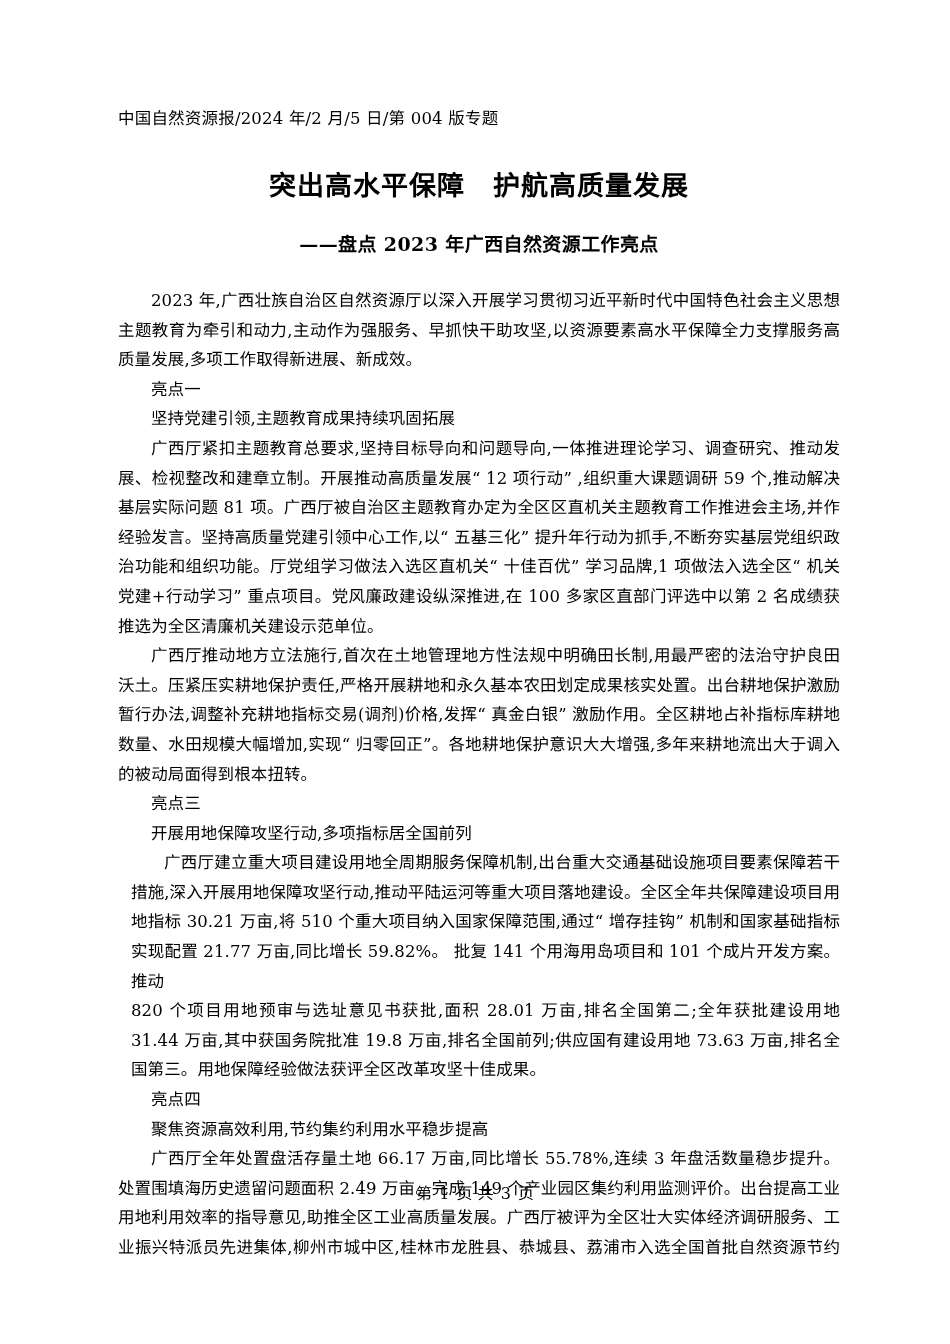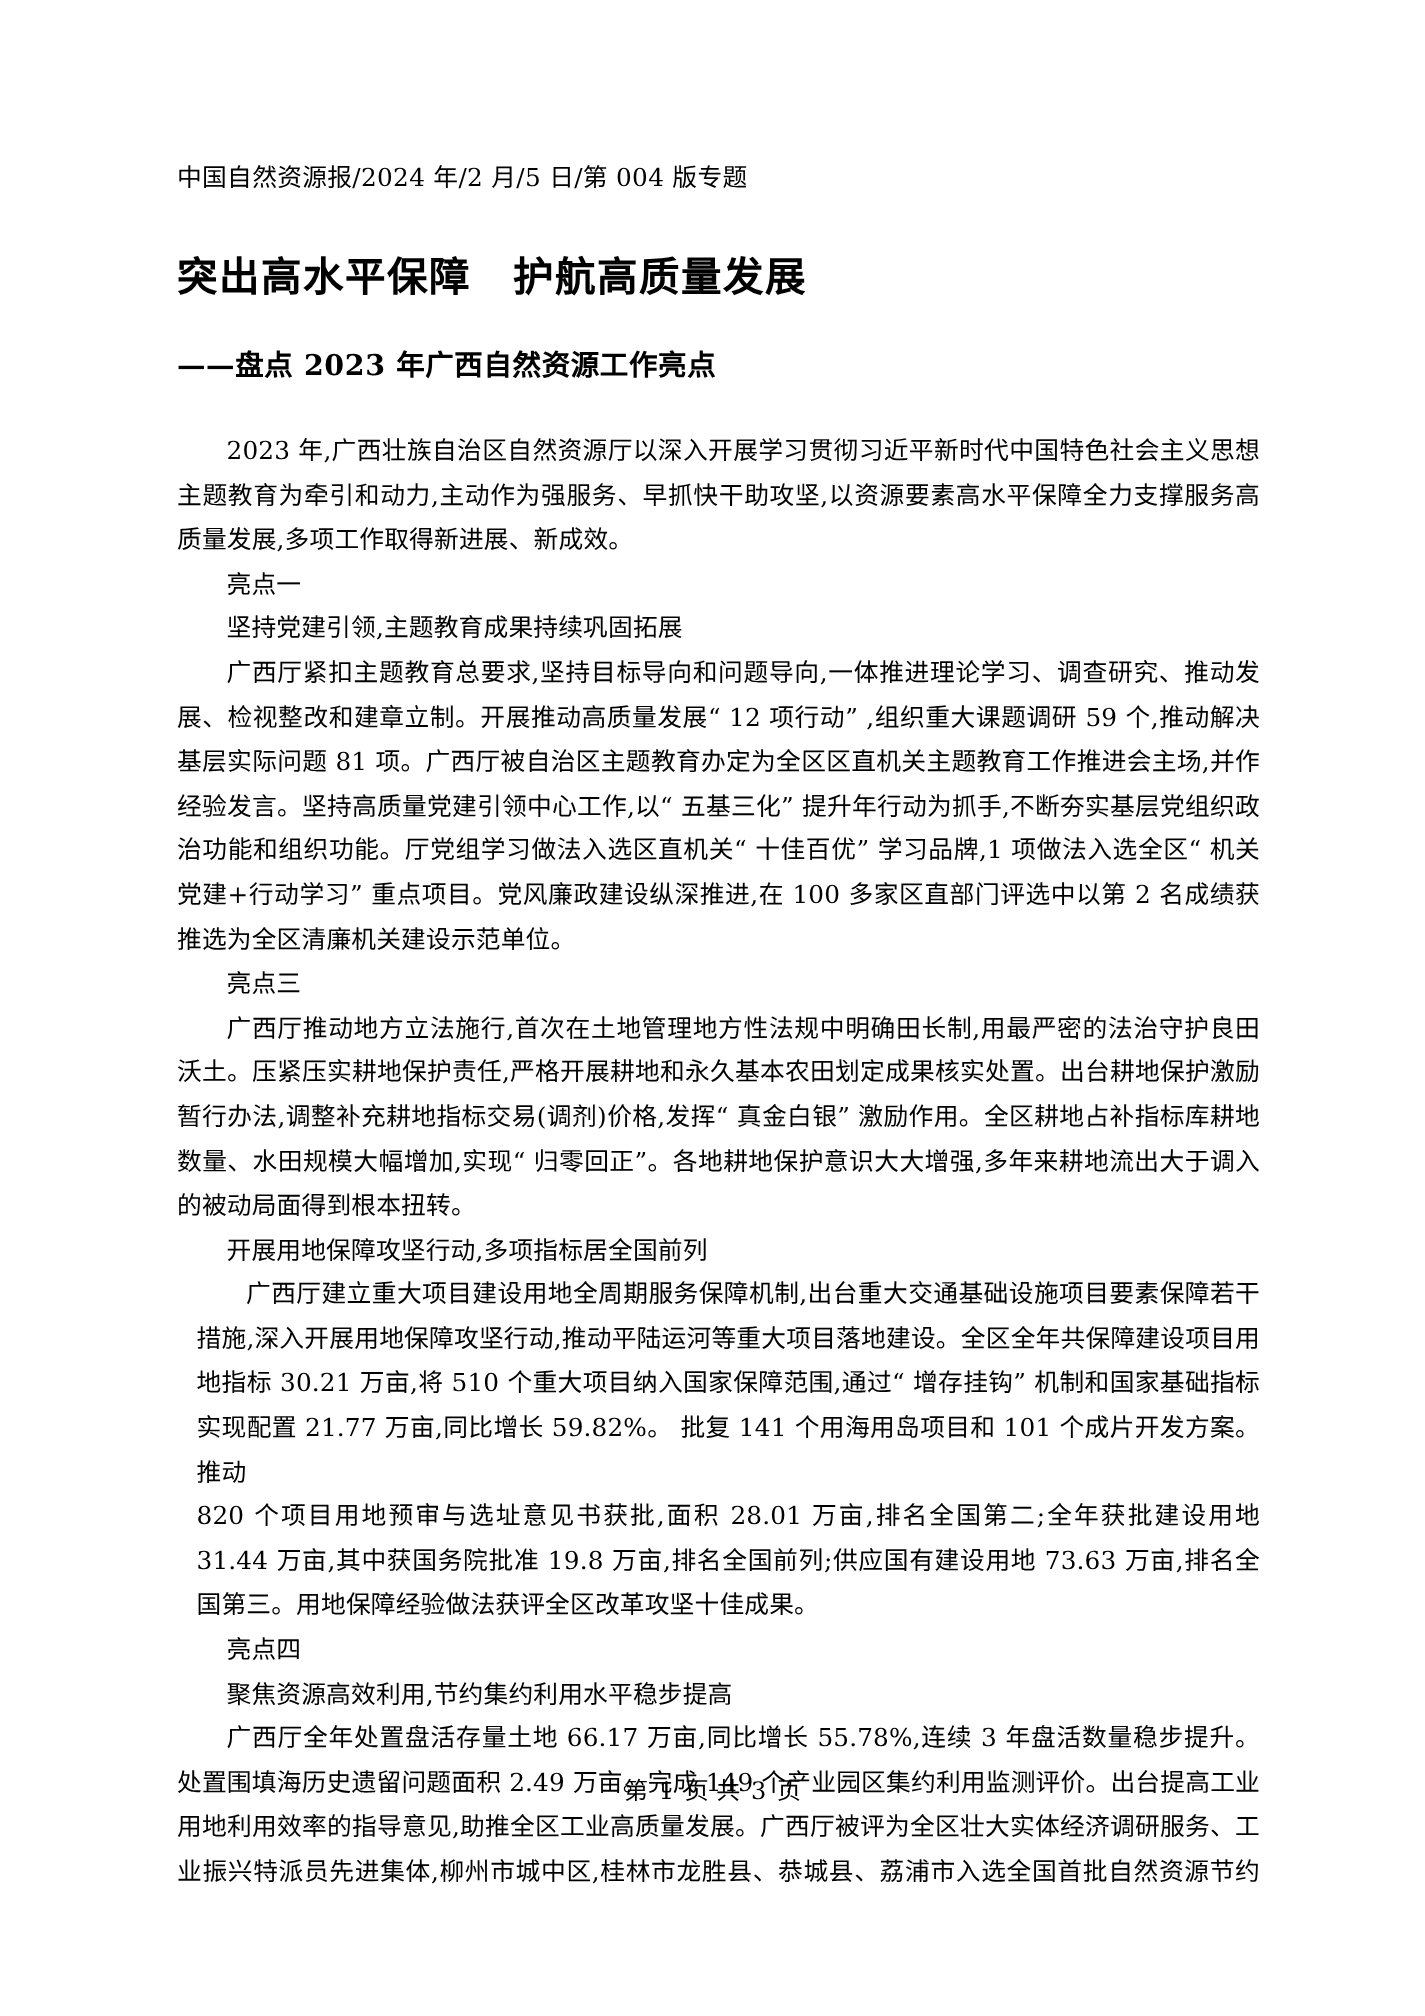--- a/index.html
+++ b/index.html
@@ -34,28 +34,30 @@
     font-size: 16.5px;
     line-height: 30px;
     text-align: left;
     letter-spacing: 0.2px;
   }
 
   .doc-title {
     margin-top: 32px;
     font-size: 27px;
     font-weight: bold;
+    text-align: center;
     line-height: 40px;
     letter-spacing: 1px;
   }
 
   .doc-subtitle {
     margin-top: 22px;
     font-size: 19px;
     font-weight: bold;
+    text-align: center;
     line-height: 32px;
     letter-spacing: 0.4px;
   }
 
   .body-text {
     margin-top: 26px;
     font-size: 16.5px;
     line-height: 29.6px;
     text-align: justify;
     text-justify: inter-ideograph;
@@ -99,22 +101,22 @@
 
     <h1 class="doc-title">突出高水平保障　护航高质量发展</h1>
 
     <h2 class="doc-subtitle">——盘点 2023 年广西自然资源工作亮点</h2>
 
     <div class="body-text" id="body-text">
         <p class="para">2023  年,广西壮族自治区自然资源厅以深入开展学习贯彻习近平新时代中国特色社会主义思想主题教育为牵引和动力,主动作为强服务、早抓快干助攻坚,以资源要素高水平保障全力支撑服务高质量发展,多项工作取得新进展、新成效。</p>
         <p class="para">亮点一</p>
         <p class="para">坚持党建引领,主题教育成果持续巩固拓展</p>
         <p class="para">广西厅紧扣主题教育总要求,坚持目标导向和问题导向,一体推进理论学习、调查研究、推动发展、检视整改和建章立制。开展推动高质量发展“ 12 项行动” ,组织重大课题调研 59 个,推动解决基层实际问题 81 项。广西厅被自治区主题教育办定为全区区直机关主题教育工作推进会主场,并作经验发言。坚持高质量党建引领中心工作,以“ 五基三化” 提升年行动为抓手,不断夯实基层党组织政治功能和组织功能。厅党组学习做法入选区直机关“ 十佳百优” 学习品牌,1 项做法入选全区“ 机关党建+行动学习” 重点项目。党风廉政建设纵深推进,在 100 多家区直部门评选中以第 2 名成绩获推选为全区清廉机关建设示范单位。</p>
+        <p class="para">广西厅推动地方立法施行,首次在土地管理地方性法规中明确田长制,用最严密的法治守护良田沃土。压紧压实耕地保护责任,严格开展耕地和永久基本农田划定成果核实处置。出台耕地保护激励暂行办法,调整补充耕地指标交易(调剂)价格,发挥“ 真金白银” 激励作用。全区耕地占补指标库耕地数量、水田规模大幅增加,实现“ 归零回正”。各地耕地保护意识大大增强,多年来耕地流出大于调入的被动局面得到根本扭转。</p>
         <p class="para">亮点三</p>
-        <p class="para">广西厅推动地方立法施行,首次在土地管理地方性法规中明确田长制,用最严密的法治守护良田沃土。压紧压实耕地保护责任,严格开展耕地和永久基本农田划定成果核实处置。出台耕地保护激励暂行办法,调整补充耕地指标交易(调剂)价格,发挥“ 真金白银” 激励作用。全区耕地占补指标库耕地数量、水田规模大幅增加,实现“ 归零回正”。各地耕地保护意识大大增强,多年来耕地流出大于调入的被动局面得到根本扭转。</p>
         <p class="para">开展用地保障攻坚行动,多项指标居全国前列</p>
         <p class="para last-left">广西厅建立重大项目建设用地全周期服务保障机制,出台重大交通基础设施项目要素保障若干措施,深入开展用地保障攻坚行动,推动平陆运河等重大项目落地建设。全区全年共保障建设项目用地指标 30.21 万亩,将 510 个重大项目纳入国家保障范围,通过“ 增存挂钩” 机制和国家基础指标实现配置 21.77 万亩,同比增长 59.82%。 批复 141 个用海用岛项目和 101 个成片开发方案。推动</p>
         <p class="para noindent last-left">820 个项目用地预审与选址意见书获批,面积 28.01 万亩,排名全国第二;全年获批建设用地 31.44 万亩,其中获国务院批准 19.8 万亩,排名全国前列;供应国有建设用地 73.63 万亩,排名全国第三。用地保障经验做法获评全区改革攻坚十佳成果。</p>
         <p class="para">亮点四</p>
         <p class="para">聚焦资源高效利用,节约集约利用水平稳步提高</p>
         <p class="para">广西厅全年处置盘活存量土地 66.17 万亩,同比增长 55.78%,连续 3 年盘活数量稳步提升。处置围填海历史遗留问题面积 2.49 万亩。完成 149 个产业园区集约利用监测评价。出台提高工业用地利用效率的指导意见,助推全区工业高质量发展。广西厅被评为全区壮大实体经济调研服务、工业振兴特派员先进集体,柳州市城中区,桂林市龙胜县、恭城县、荔浦市入选全国首批自然资源节约集约示范县(市)。</p>
         <p class="para">亮点五</p>
       </div>
 
   </div>

